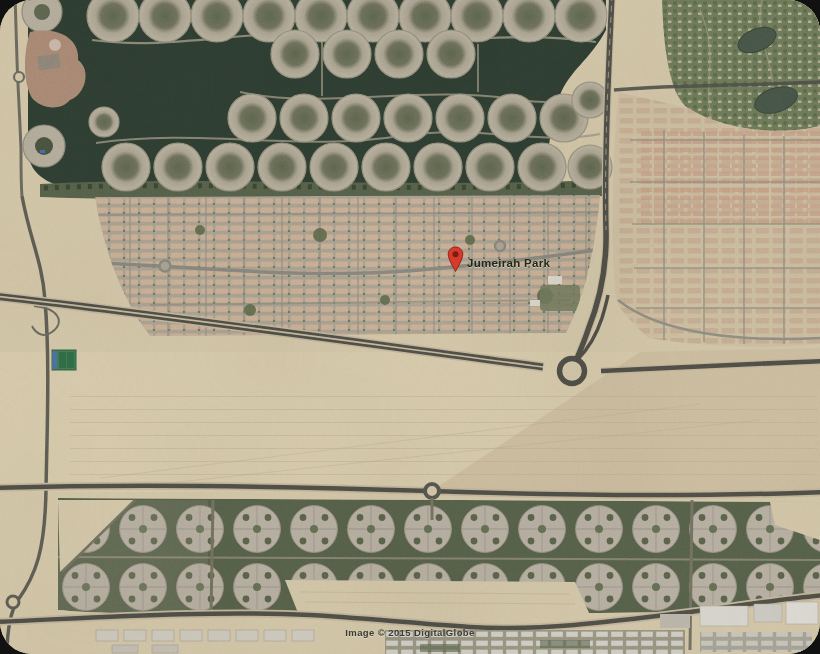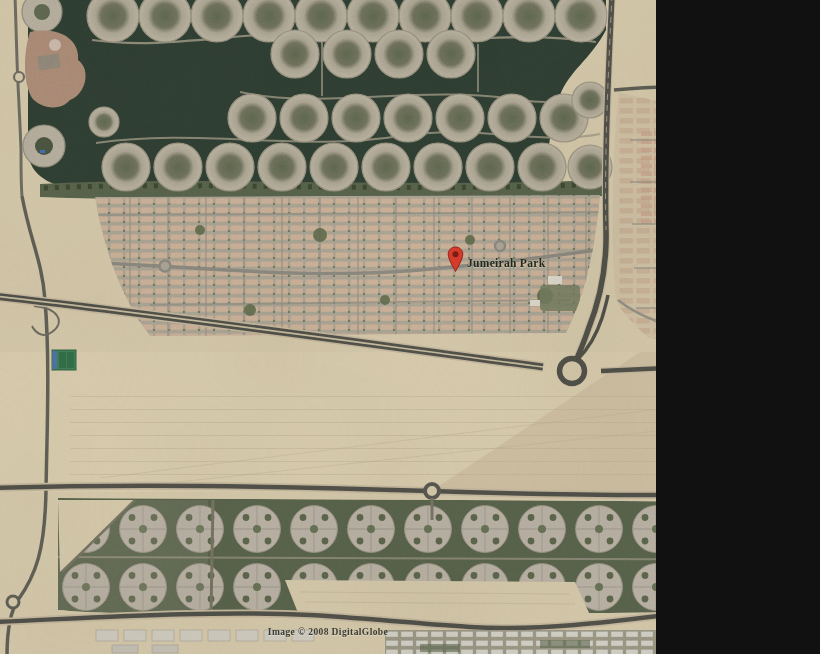--- a/index.html
+++ b/index.html
@@ -1,18 +1,18 @@
 <!DOCTYPE html>
 <html style="--sand: #d2c5a6; --sand-dark: #c5b597; --water: #2e3d31; --villa-base: #a8a190; --street: #8f8c80; --road: #4e4e47; --green-dark: #566049; --estate-green: #6d7958; --lake: #465547; --cluster: #b6aea0; --marker-red: #d63a2b; --label-text: #23271c; --attribution-text: #3a3b34;"><head>
 <meta charset="utf-8">
 <style>
   html,body{margin:0;padding:0;background:#111;}
   .map-viewport{
-    position:relative;width:656px;height:654px;overflow:hidden;
-    font-family:Liberation Serif, serif;cursor:grab;background:var(--sand,#d2c5a6);
+    position:relative;width:820px;height:654px;overflow:hidden;
+    font-family:Liberation Sans, sans-serif;cursor:grab;background:var(--sand,#d2c5a6);border-radius:32px;
   }
   svg{display:block}
   
   .f-sand{fill:var(--sand)}
   .f-water{fill:var(--water)}
   .f-villa-base{fill:var(--villa-base)}
   .f-green{fill:var(--green-dark)}
   .f-estate{fill:var(--estate-green)}
   .f-lake{fill:var(--lake)}
   .f-grid{fill:#ccbd9f}
@@ -298,15 +298,15 @@
 </svg>
 
 <div class="marker">
   <svg width="17" height="27" viewBox="0 0 17 27">
     <path d="M8.5,1 C4.4,1 1.2,4.2 1.2,8.3 C1.2,13.3 8.5,25.5 8.5,25.5 C8.5,25.5 15.8,13.3 15.8,8.3 C15.8,4.2 12.6,1 8.5,1 Z" fill="var(--marker-red,#d63a2b)" stroke="#8d2317" stroke-width="1"></path>
     <circle cx="8.5" cy="8.3" r="3" fill="#7a1d12"></circle>
   </svg>
 </div>
 <div class="marker-label">Jumeirah Park</div>
 
-<div class="attribution">Image © 2008 DigitalGlobe</div>
+<div class="attribution">Image © 2015 DigitalGlobe</div>
 
 </div>
 
 </body></html>

